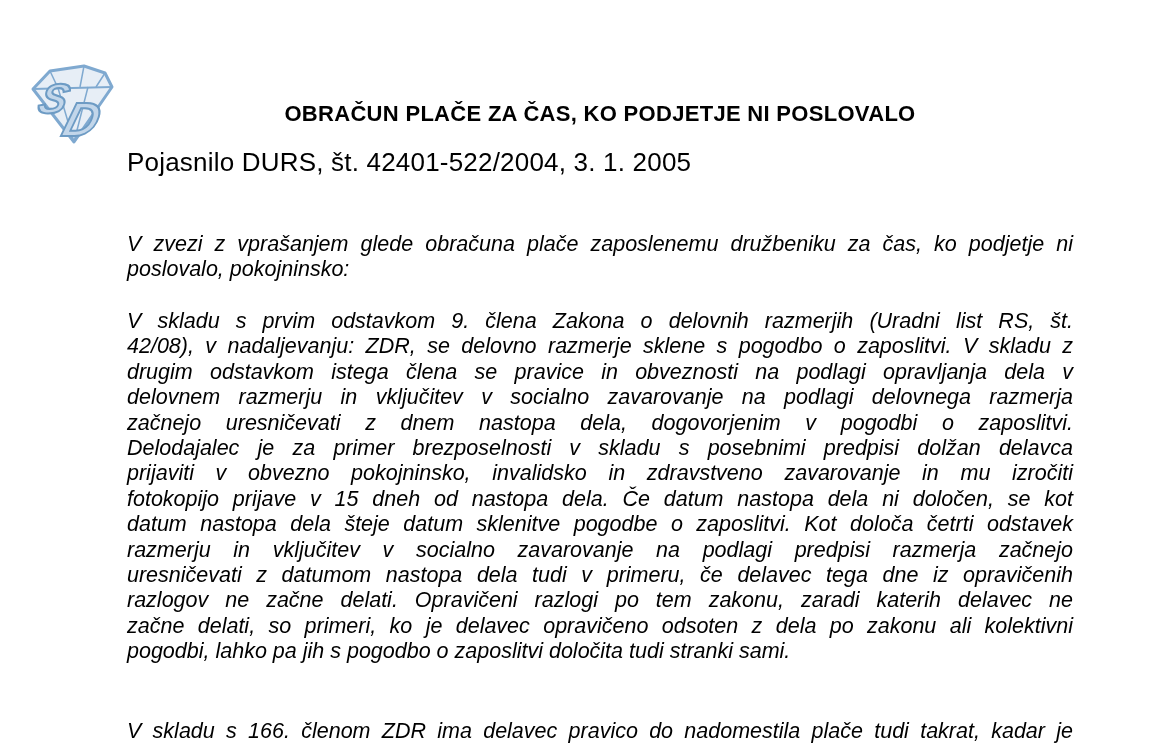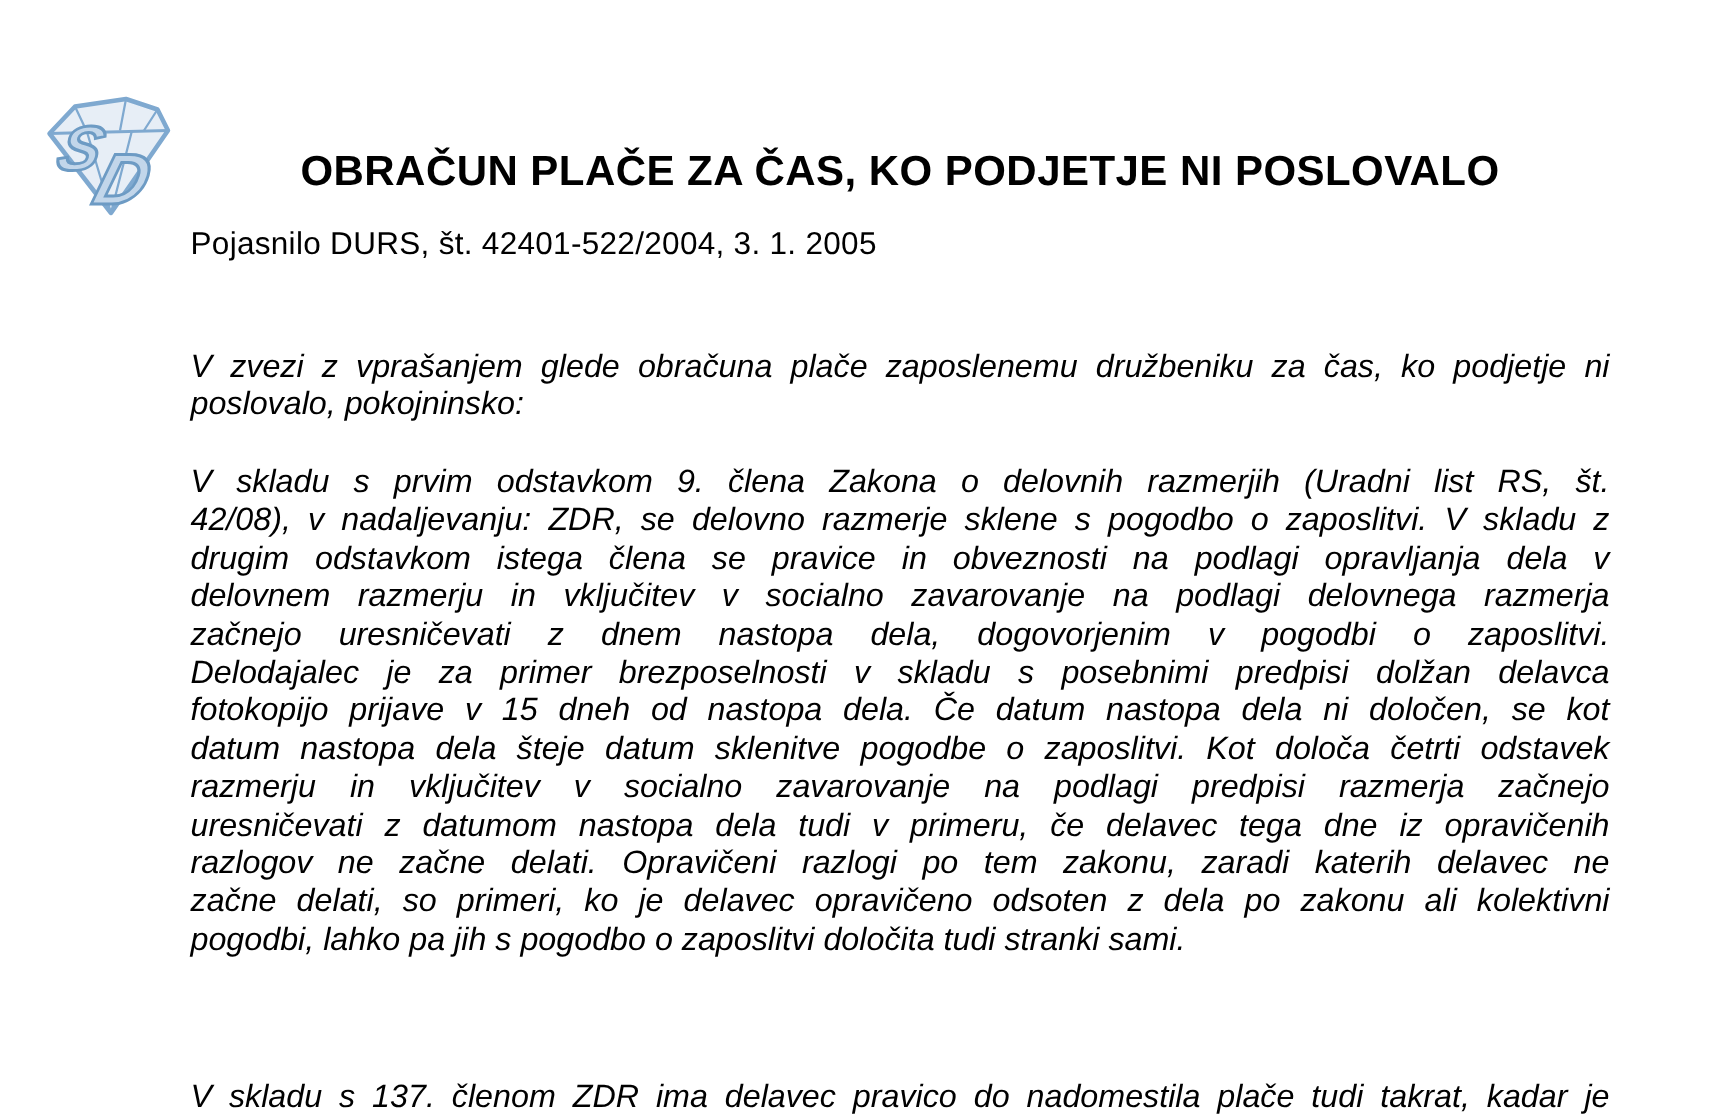--- a/index.html
+++ b/index.html
@@ -22,33 +22,33 @@
     top: 62px;
     width: 92px;
     height: 84px;
   }
   .doc-title {
     position: absolute;
     left: 127px;
     top: 101px;
     width: 946px;
     margin: 0;
-    font-size: 28px;
+    font-size: 22px;
     line-height: 26px;
     font-weight: bold;
     text-align: center;
     letter-spacing: 0.3px;
     white-space: nowrap;
   }
   .ref-line {
     position: absolute;
     left: 127px;
     top: 150px;
     width: 946px;
-    font-size: 21px;
+    font-size: 26px;
     line-height: 25.4px;
     letter-spacing: 0.2px;
     white-space: nowrap;
   }
   .para {
     position: absolute;
     left: 127px;
     width: 946px;
     font-size: 21.5px;
     line-height: 25.4px;
@@ -93,26 +93,27 @@
       <div class="line">poslovalo, pokojninsko:</div>
     </div>
 
   <div class="para para-body justified">
       <div class="line">V skladu s prvim odstavkom 9. člena Zakona o delovnih razmerjih (Uradni list RS, št.</div>
       <div class="line">42/08), v nadaljevanju: ZDR, se delovno razmerje sklene s pogodbo o zaposlitvi. V skladu z</div>
       <div class="line">drugim odstavkom istega člena se pravice in obveznosti na podlagi opravljanja dela v</div>
       <div class="line">delovnem razmerju in vključitev v socialno zavarovanje na podlagi delovnega razmerja</div>
       <div class="line">začnejo uresničevati z dnem nastopa dela, dogovorjenim v pogodbi o zaposlitvi.</div>
       <div class="line">Delodajalec je za primer brezposelnosti v skladu s posebnimi predpisi dolžan delavca</div>
+      <div class="line">prijaviti v obvezno pokojninsko, invalidsko in zdravstveno zavarovanje in mu izročiti</div>
       <div class="line">fotokopijo prijave v 15 dneh od nastopa dela. Če datum nastopa dela ni določen, se kot</div>
       <div class="line">datum nastopa dela šteje datum sklenitve pogodbe o zaposlitvi. Kot določa četrti odstavek</div>
       <div class="line">razmerju in vključitev v socialno zavarovanje na podlagi predpisi razmerja začnejo</div>
       <div class="line">uresničevati z datumom nastopa dela tudi v primeru, če delavec tega dne iz opravičenih</div>
       <div class="line">razlogov ne začne delati. Opravičeni razlogi po tem zakonu, zaradi katerih delavec ne</div>
       <div class="line">začne delati, so primeri, ko je delavec opravičeno odsoten z dela po zakonu ali kolektivni</div>
       <div class="line">pogodbi, lahko pa jih s pogodbo o zaposlitvi določita tudi stranki sami.</div>
     </div>
 
   <div class="para para-continuation justify-all">
-      <div class="line">V skladu s 137. členom ZDR ima delavec pravico do nadomestila plače tudi takrat, kadar je</div>
+      <div class="line">V skladu s 166. členom ZDR ima delavec pravico do nadomestila plače tudi takrat, kadar je</div>
     </div>
 
 </div>
 
 </body></html>

